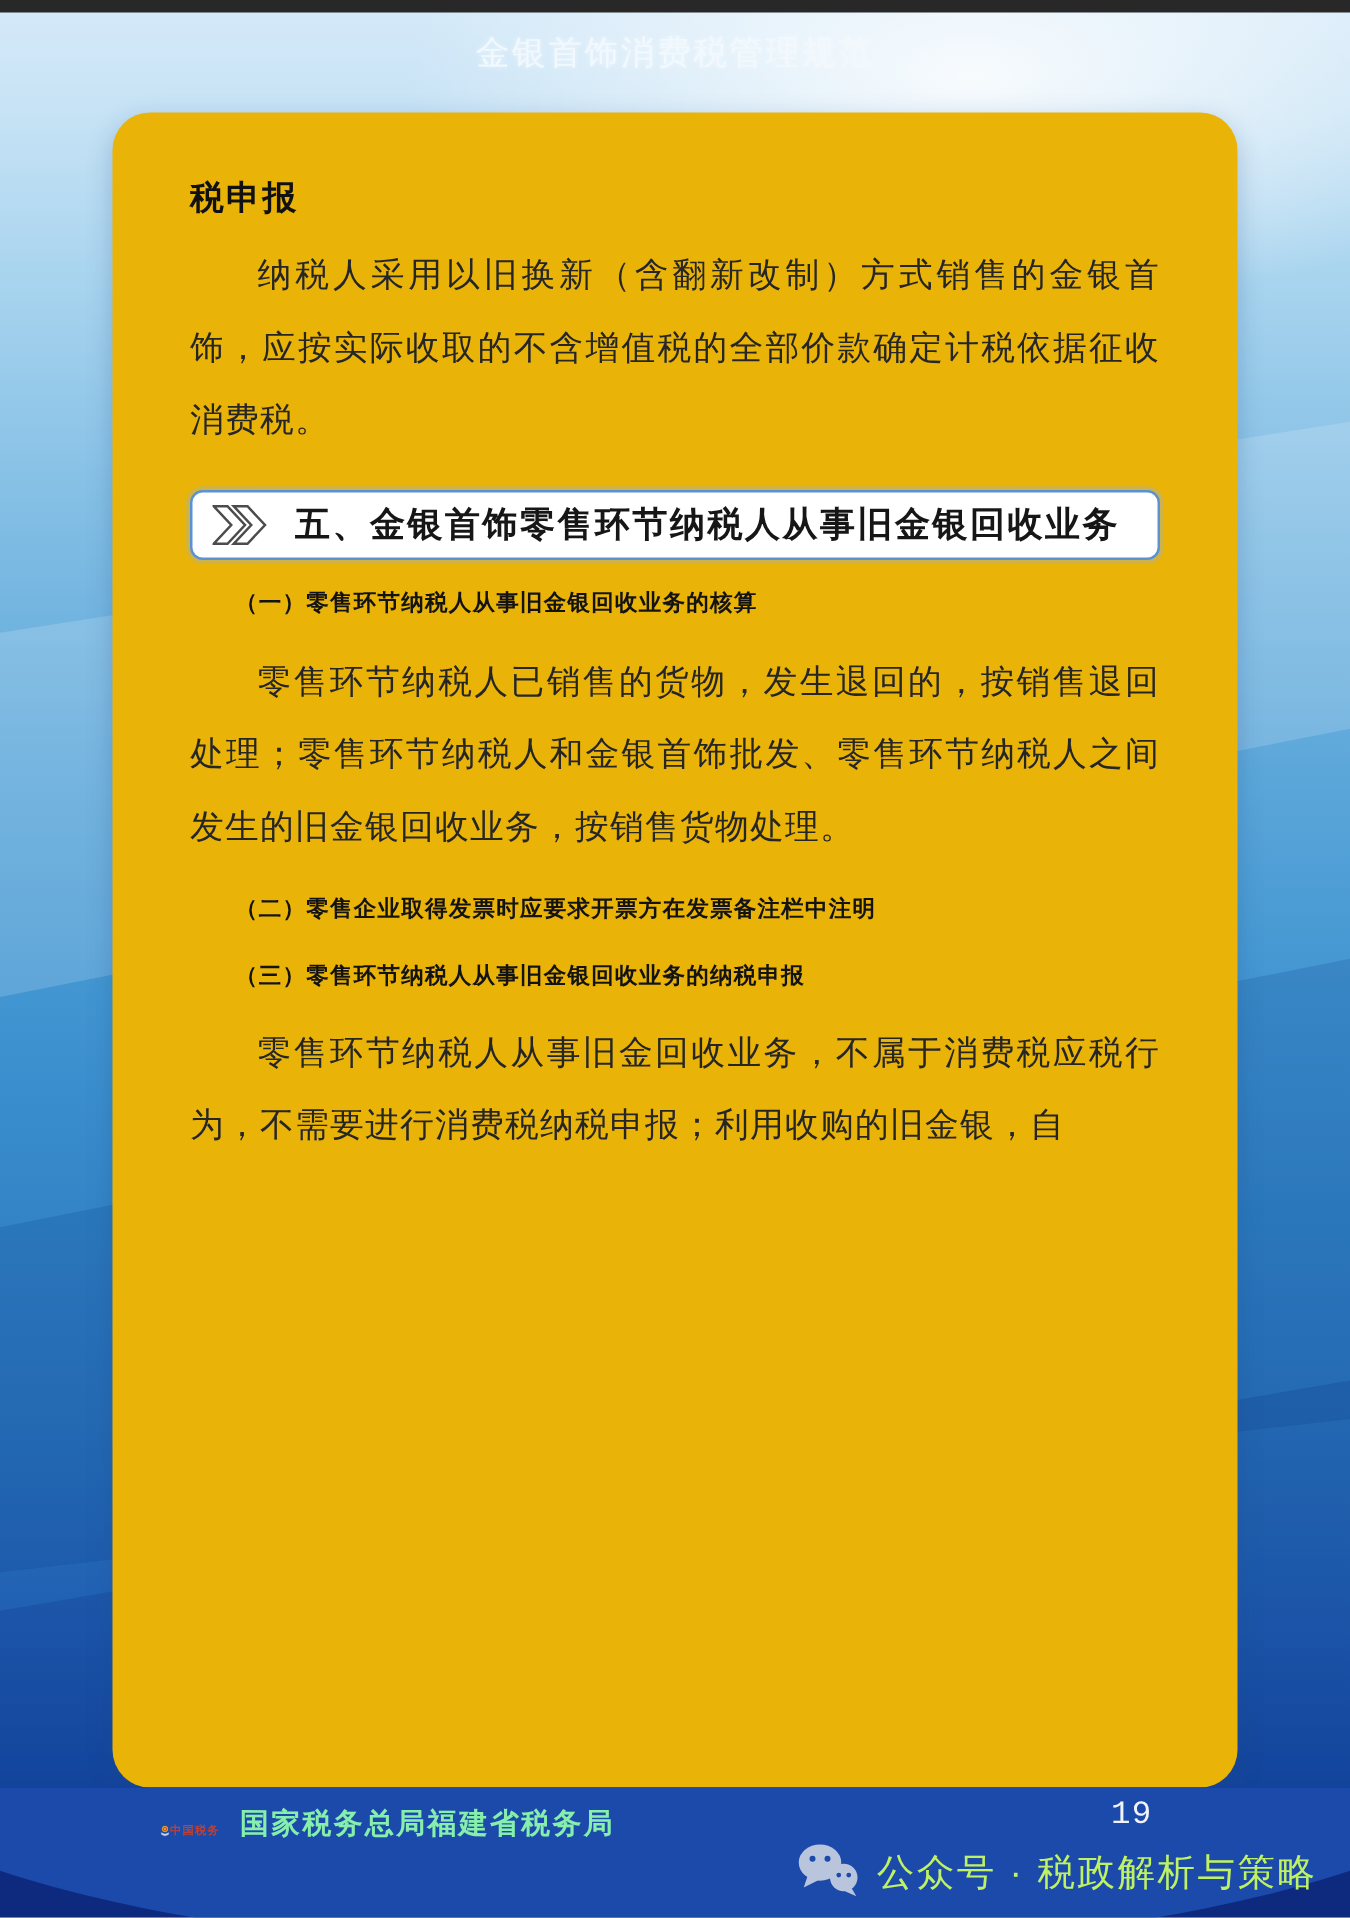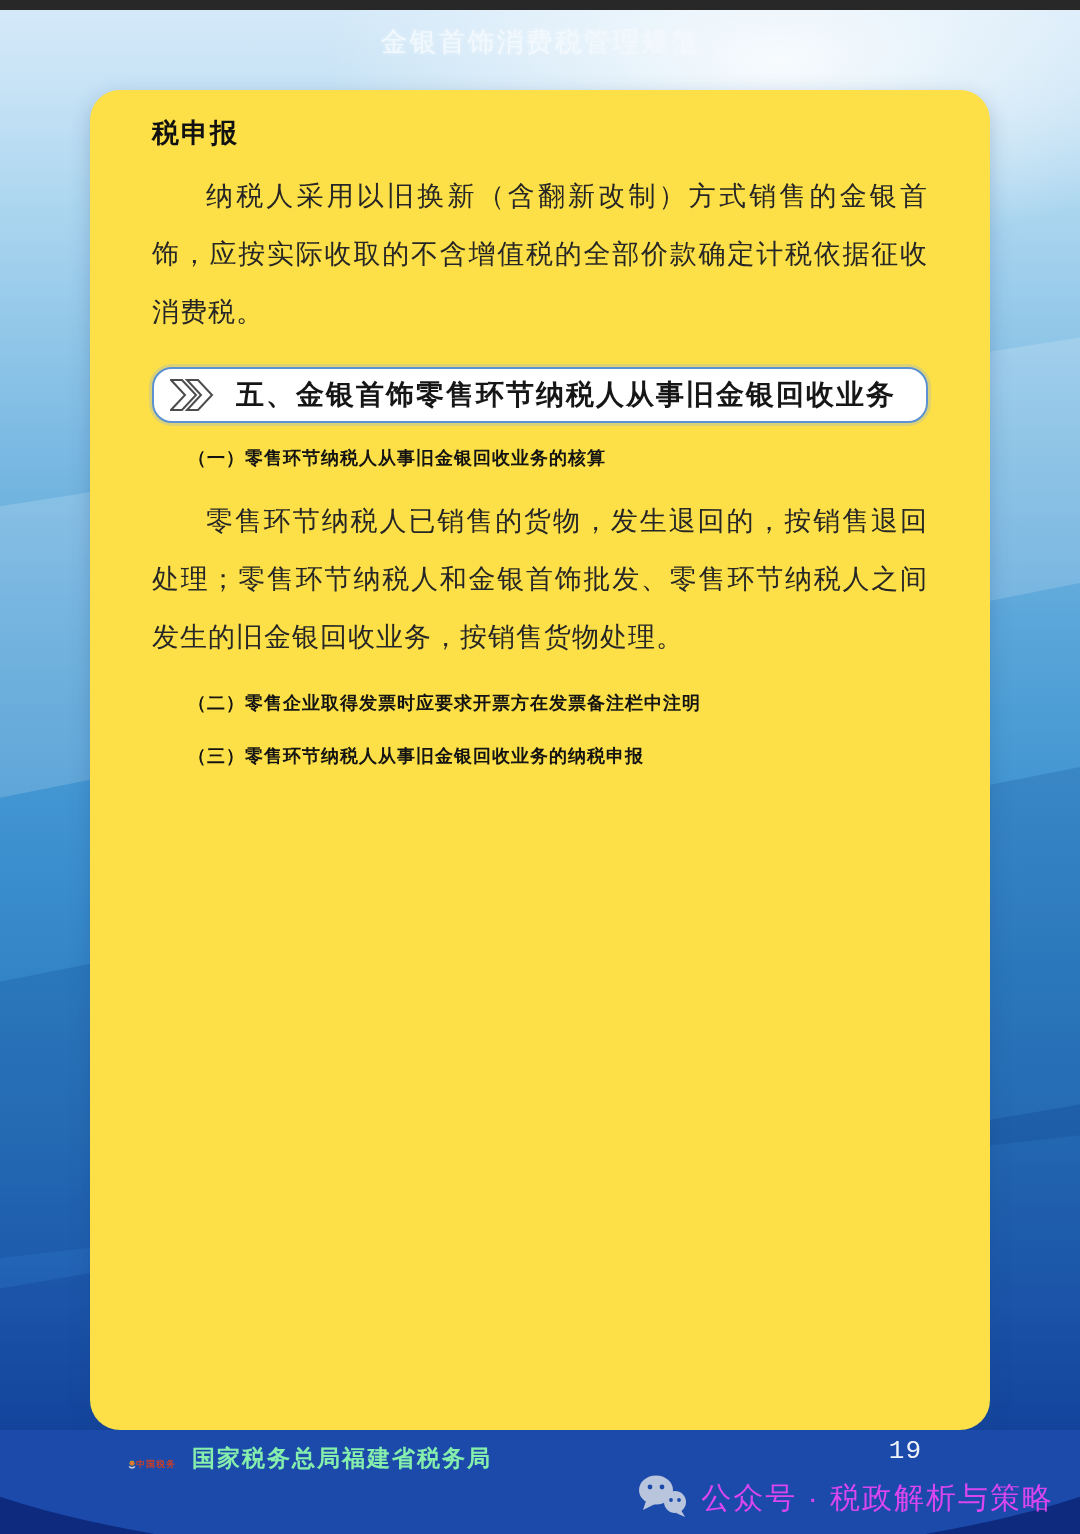--- a/index.html
+++ b/index.html
@@ -38,41 +38,41 @@
   }
   .header-title{
     position:absolute;left:0;top:24px;width:1080px;text-align:center;
     font-family:Liberation Serif, serif;
     font-size:27px;color:#f2f9fe;letter-spacing:2px;
     text-shadow:0 0 4px rgba(255,255,255,.6);
   }
   
   .card{
     position:absolute;left:90px;top:90px;width:900px;height:1340px;
-    background:#fde047;border-radius:30px;
+    background:#eab308;border-radius:30px;
     box-shadow:0 6px 20px rgba(30,70,130,.25);
-    padding:21px 62px 10px 62px;box-sizing:border-box;
+    padding:46px 62px 10px 62px;box-sizing:border-box;
     color:#222;
   }
   .card p{
     margin:0 0 18px 0;font-size:27px;line-height:2.15;
     letter-spacing:1px;text-align:justify;text-indent:2em;color:#262626;
   }
   .card .lead-heading{
     font-size:27px;font-weight:bold;letter-spacing:2px;color:#111;
     margin:4px 0 16px 0;
   }
   .card .sub-heading{
     margin:0 0 14px 0;font-size:18px;line-height:2.15;font-weight:bold;
     letter-spacing:1px;text-align:justify;text-indent:2em;color:#131313;
   }
   .banner{
     display:flex;align-items:center;gap:20px;
     margin:26px 0 16px 0;height:52px;
-    border:2px solid #5c92d2;border-radius:20px;
+    border:2px solid #5c92d2;border-radius:10px;
     box-shadow:0 0 0 3px rgba(140,180,225,.30);
     padding:0 16px;background:#fff;
   }
   .banner .chev{flex:0 0 auto;display:flex;}
   .banner .banner-text{
     font-size:28px;font-weight:bold;letter-spacing:2px;color:#161616;
     white-space:nowrap;
   }
   
   .footer{
@@ -100,21 +100,21 @@
     position:absolute;right:158px;top:6px;
     font-family:Liberation Mono, monospace;
     font-size:26px;color:#f0f3fa;letter-spacing:1px;
   }
   .wechat-row{
     position:absolute;right:26px;bottom:12px;
     display:flex;align-items:center;gap:12px;
   }
   .wechat-label{
     font-family:"Liberation Sans","DejaVu Sans",sans-serif;
-    font-size:30px;color:#d946ef;letter-spacing:2px;white-space:nowrap;text-align:right;
+    font-size:30px;color:#bef264;letter-spacing:2px;white-space:nowrap;text-align:right;
   }
 </style>
 </head>
 <body>
 
 <div class="bg">
   <div class="sheen"></div>
   <div class="band1"></div>
   <div class="band2"></div>
   <div class="band3"></div>
@@ -138,20 +138,21 @@
     </span>
     <span class="banner-text">五、金银首饰零售环节纳税人从事旧金银回收业务</span>
   </div>
 
   <div class="sub-heading">（一）零售环节纳税人从事旧金银回收业务的核算</div>
   <p>零售环节纳税人已销售的货物，发生退回的，按销售退回处理；零售环节纳税人和金银首饰批发、零售环节纳税人之间发生的旧金银回收业务，按销售货物处理。</p>
 
   <div class="sub-heading">（二）零售企业取得发票时应要求开票方在发票备注栏中注明</div>
 
   <div class="sub-heading">（三）零售环节纳税人从事旧金银回收业务的纳税申报</div>
+  <p>零售环节纳税人从事旧金回收业务，不属于消费税应税行为，不需要进行消费税纳税申报；利用收购的旧金银，自</p>
 </div>
 
 <div class="footer">
   <div class="dome"></div>
 
   <div class="footer-left">
     <span class="logo">
       <svg width="44" height="50" viewBox="0 0 44 50">
         <path d="M4,30 L22,37 L40,30 L37,40 L22,46 L7,40 Z" fill="#cdd4de" stroke="#9aa4b5" stroke-width="1"></path>
         <circle cx="22" cy="15" r="13" fill="#e8b225" stroke="#c9922a" stroke-width="1.5"></circle>

